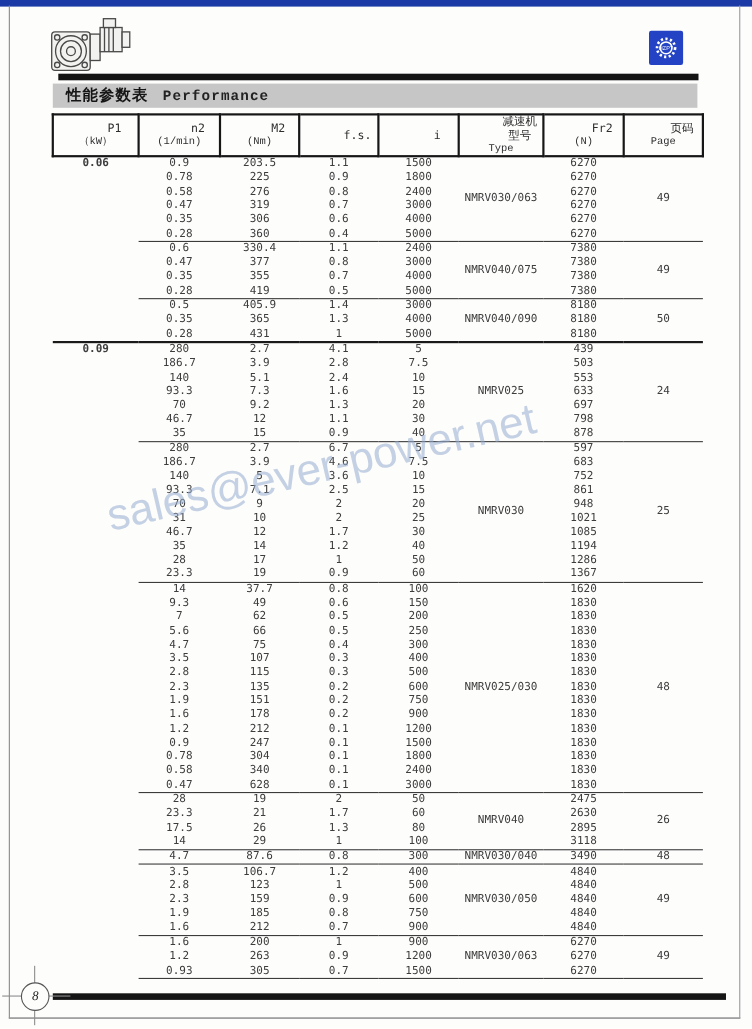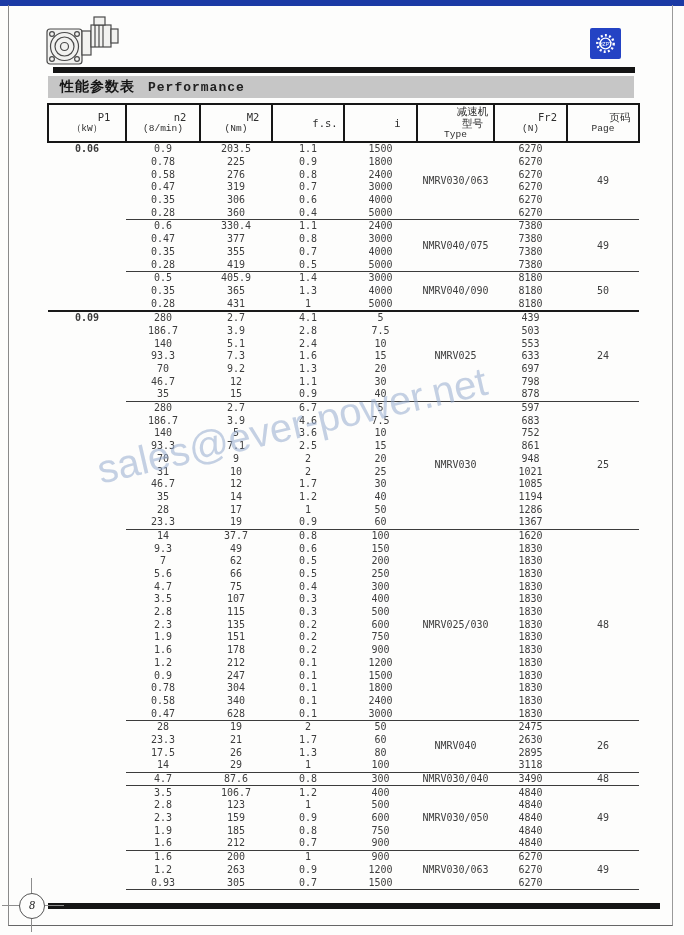--- a/index.html
+++ b/index.html
@@ -98,21 +98,21 @@
         <col style="width:72px">
     </colgroup>
     <thead>
         <tr>
           <th>
             <div class="th-l1">P1</div>
             <div class="th-l2">（kW）</div>
           </th>
           <th>
             <div class="th-l1">n2</div>
-            <div class="th-l2">(8/min)</div>
+            <div class="th-l2">(1/min)</div>
           </th>
           <th>
             <div class="th-l1">M2</div>
             <div class="th-l2">(Nm)</div>
           </th>
           <th>
             <div class="th-l1">f.s.</div>
           </th>
           <th>
             <div class="th-l1">i</div>

